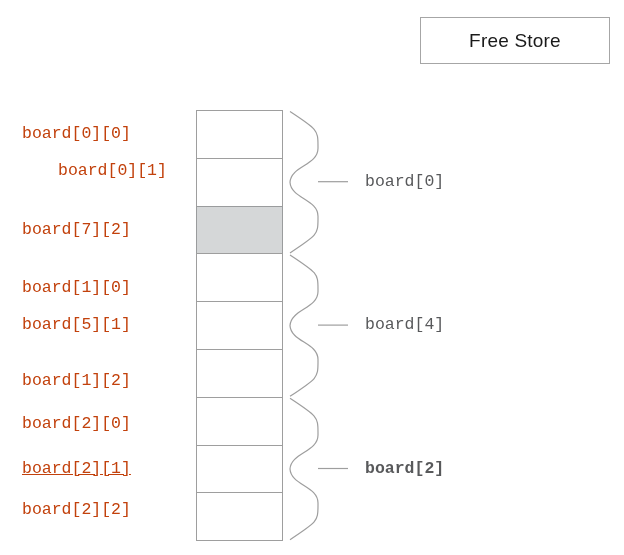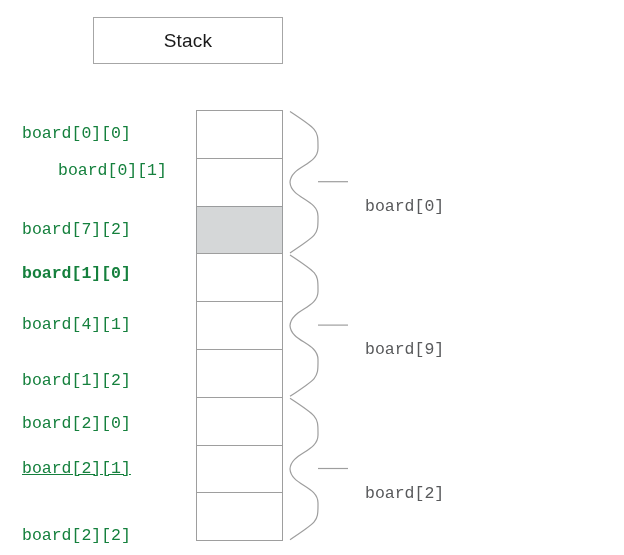--- a/index.html
+++ b/index.html
@@ -59,21 +59,21 @@
 
   
   .row-label {
     position: absolute;
     left: 22px;
     width: 170px;
     height: 20px;
     line-height: 20px;
     font-family: "Liberation Mono", "DejaVu Sans Mono", monospace;
     font-size: 16.5px;
-    color: #15803d;
+    color: #c2410c;
     white-space: nowrap;
     letter-spacing: 0px;
   }
 
   
   #brace-layer {
     position: absolute;
     left: 0;
     top: 0;
     width: 624px;
@@ -84,43 +84,42 @@
   
   .brace-label {
     position: absolute;
     left: 365px;
     height: 20px;
     line-height: 20px;
     font-family: "Liberation Mono", "DejaVu Sans Mono", monospace;
     font-size: 16.5px;
     color: #58595b;
     white-space: nowrap;
-    margin-top: 25px;
   }
 </style>
 </head>
 <body>
 
 <div id="canvas">
 
-  <div id="hdr-stack" class="hdr-box">
-    <span>Stack</span>
+
+  <div id="hdr-freestore" class="hdr-box">
+    <span>Free Store</span>
   </div>
-
 
   <div id="row-labels">
       <div class="row-label" style="top: 123.9px;">board[0][0]</div>
       <div class="row-label" style="top: 161px; margin-left: 36px;">board[0][1]</div>
       <div class="row-label" style="top: 219.5px;">board[7][2]</div>
-      <div class="row-label" style="top: 264px; font-weight: bold;">board[1][0]</div>
-      <div class="row-label" style="top: 315.1px;">board[4][1]</div>
+      <div class="row-label" style="top: 278px;">board[1][0]</div>
+      <div class="row-label" style="top: 315.1px;">board[5][1]</div>
       <div class="row-label" style="top: 362.9px; margin-top: 8px;">board[1][2]</div>
       <div class="row-label" style="top: 414px;">board[2][0]</div>
       <div class="row-label" style="top: 458.5px; text-decoration: underline;">board[2][1]</div>
-      <div class="row-label" style="top: 526px;">board[2][2]</div>
+      <div class="row-label" style="top: 500px;">board[2][2]</div>
     </div>
 
   <div id="cell-column">
       <div class="cell" style="top: 0px; height: 48.8px;"></div>
       <div class="cell" style="top: 47.8px; height: 48.8px;"></div>
       <div class="cell filled" style="top: 95.6px; height: 48.8px;"></div>
       <div class="cell" style="top: 143.4px; height: 48.8px;"></div>
       <div class="cell" style="top: 191.2px; height: 48.8px;"></div>
       <div class="cell" style="top: 239px; height: 48.8px;"></div>
       <div class="cell" style="top: 286.8px; height: 48.8px;"></div>
@@ -132,17 +131,17 @@
       <path d="M 290 111.5 C 317 129.18 318 129.86 318 145.5 L 318 148.2 C 318 165.2 291 165.88 290 182.2 C 291 198.51999999999998 318 199.2 318 216.2 L 318 218.89999999999998 C 318 234.53999999999996 317 235.21999999999997 290 252.89999999999998" fill="none" stroke="#9e9e9e" stroke-width="1.2"></path>
       <line x1="318" y1="181.7" x2="348" y2="181.7" stroke="#9e9e9e" stroke-width="1.2"></line>
       <path d="M 290 254.89999999999998 C 317 272.58 318 273.26 318 288.9 L 318 291.59999999999997 C 318 308.59999999999997 291 309.28 290 325.59999999999997 C 291 341.91999999999996 318 342.59999999999997 318 359.59999999999997 L 318 362.29999999999995 C 318 377.93999999999994 317 378.61999999999995 290 396.29999999999995" fill="none" stroke="#9e9e9e" stroke-width="1.2"></path>
       <line x1="318" y1="325.09999999999997" x2="348" y2="325.09999999999997" stroke="#9e9e9e" stroke-width="1.2"></line>
       <path d="M 290 398.29999999999995 C 317 415.97999999999996 318 416.65999999999997 318 432.29999999999995 L 318 434.99999999999994 C 318 451.99999999999994 291 452.67999999999995 290 468.99999999999994 C 291 485.31999999999994 318 485.99999999999994 318 502.99999999999994 L 318 505.69999999999993 C 318 521.3399999999999 317 522.02 290 539.6999999999999" fill="none" stroke="#9e9e9e" stroke-width="1.2"></path>
       <line x1="318" y1="468.49999999999994" x2="348" y2="468.49999999999994" stroke="#9e9e9e" stroke-width="1.2"></line>
     </svg>
 
   <div id="brace-labels">
       <div class="brace-label" style="top: 171.7px;">board[0]</div>
-      <div class="brace-label" style="top: 315.1px;">board[9]</div>
-      <div class="brace-label" style="top: 458.5px;">board[2]</div>
+      <div class="brace-label" style="top: 315.1px;">board[4]</div>
+      <div class="brace-label" style="top: 458.5px; font-weight: bold;">board[2]</div>
     </div>
 
 </div>
 
 </body></html>

